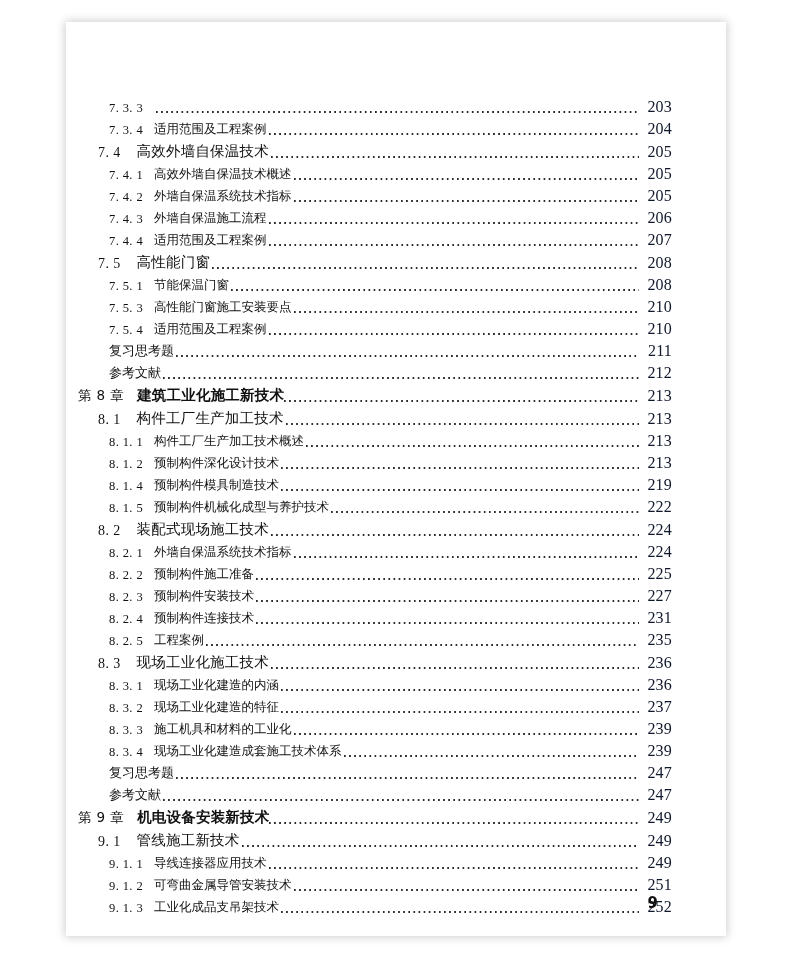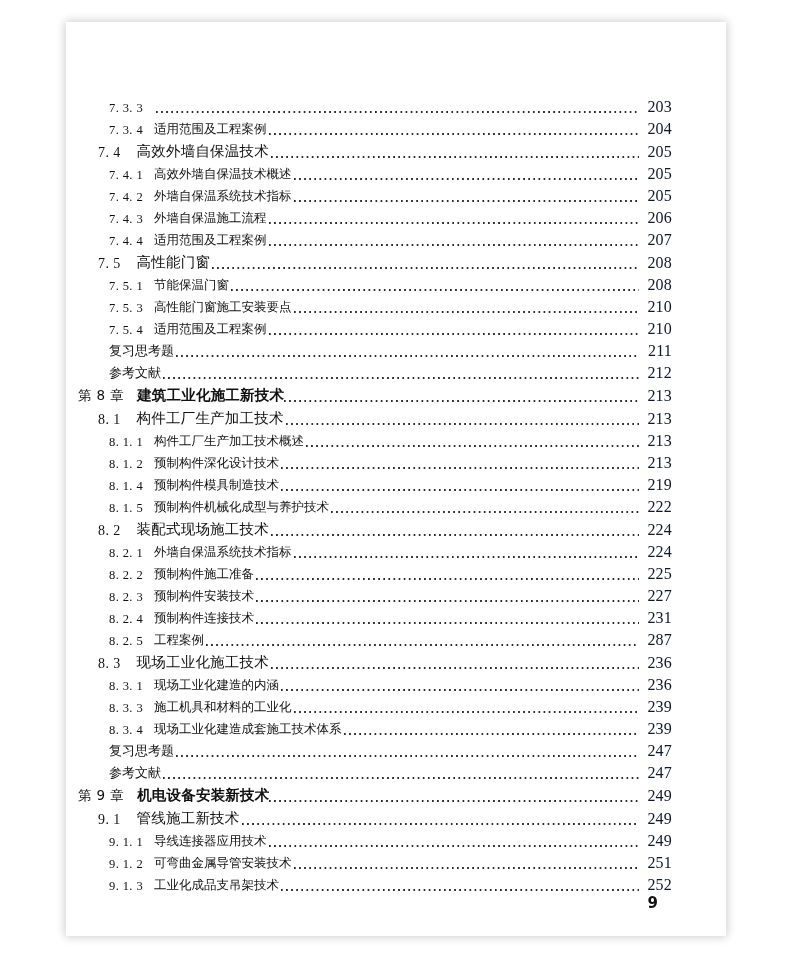--- a/index.html
+++ b/index.html
@@ -302,33 +302,39 @@
         <div class="row lvl-3">
           <span class="num">8. 2. 4</span>
           <span class="title">预制构件连接技术</span>
           <span class="leader"></span>
           <span class="pageno">231</span>
         </div>
         <div class="row lvl-3">
           <span class="num">8. 2. 5</span>
           <span class="title">工程案例</span>
           <span class="leader"></span>
-          <span class="pageno">287</span>
+          <span class="pageno">235</span>
         </div>
         <div class="row lvl-2">
           <span class="num">8. 3</span>
           <span class="title">现场工业化施工技术</span>
           <span class="leader"></span>
           <span class="pageno">236</span>
         </div>
         <div class="row lvl-3">
           <span class="num">8. 3. 1</span>
           <span class="title">现场工业化建造的内涵</span>
           <span class="leader"></span>
           <span class="pageno">236</span>
+        </div>
+        <div class="row lvl-3">
+          <span class="num">8. 3. 2</span>
+          <span class="title">现场工业化建造的特征</span>
+          <span class="leader"></span>
+          <span class="pageno">237</span>
         </div>
         <div class="row lvl-3">
           <span class="num">8. 3. 3</span>
           <span class="title">施工机具和材料的工业化</span>
           <span class="leader"></span>
           <span class="pageno">239</span>
         </div>
         <div class="row lvl-3">
           <span class="num">8. 3. 4</span>
           <span class="title">现场工业化建造成套施工技术体系</span>

